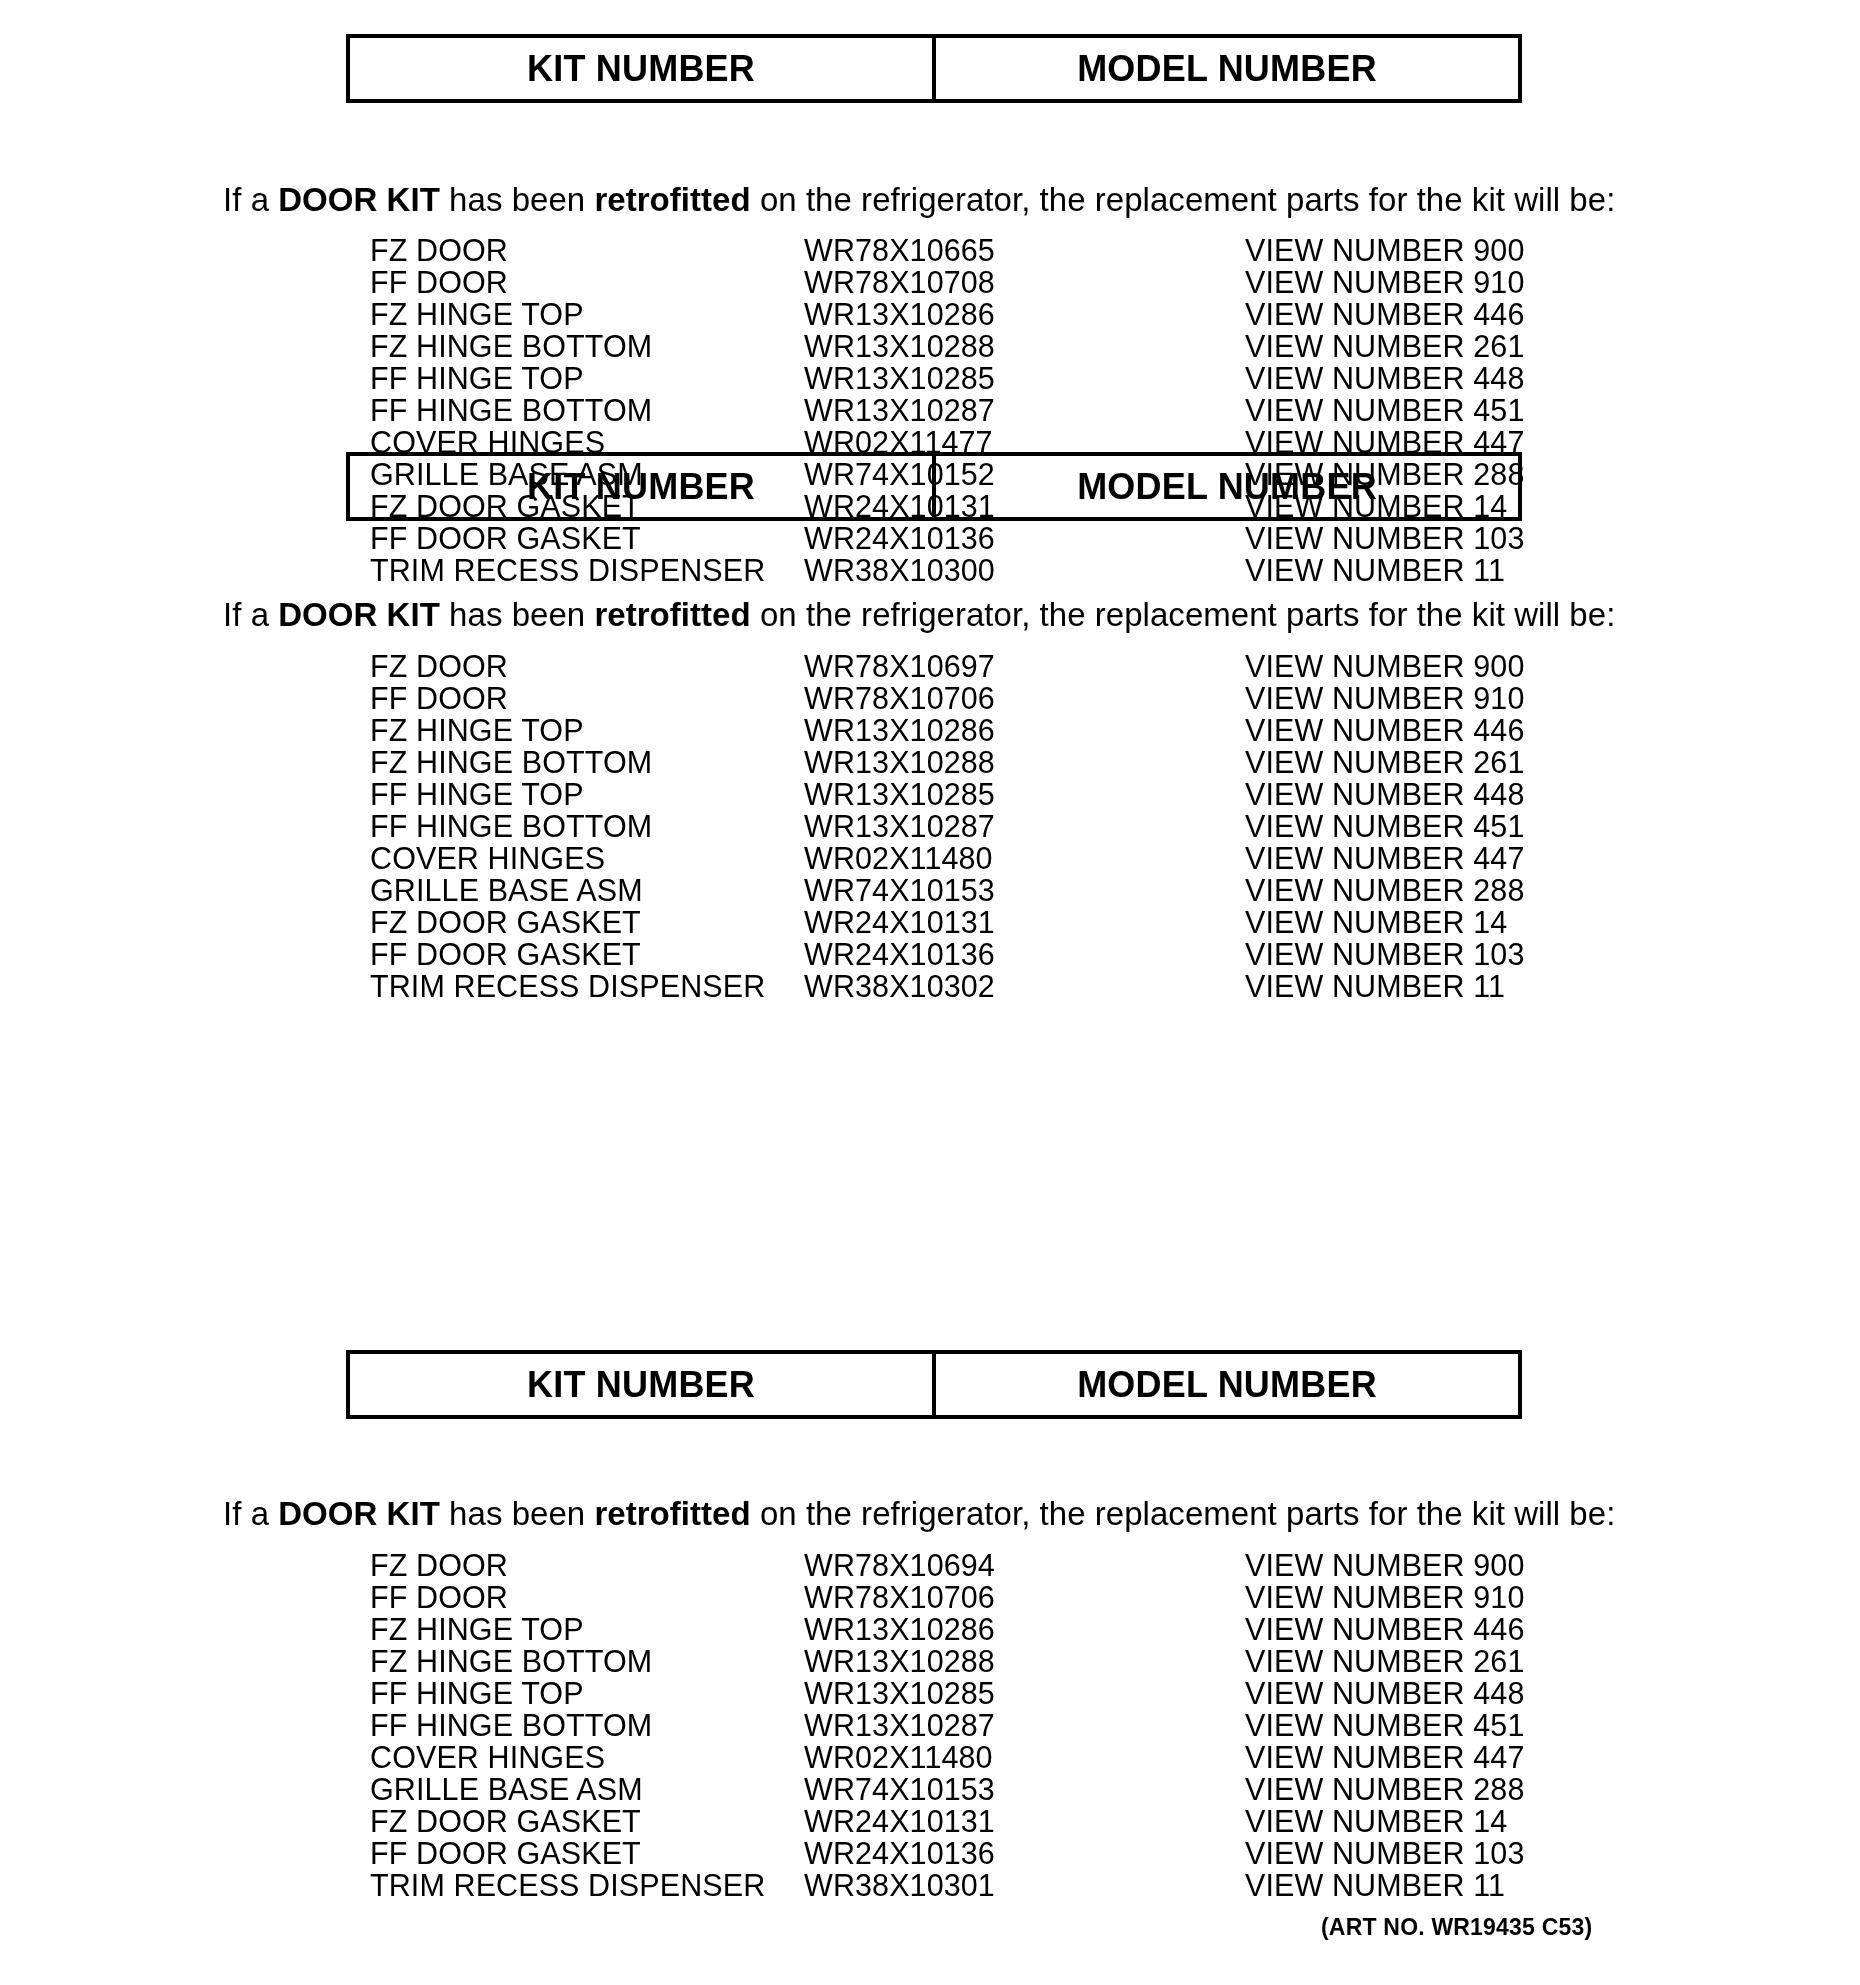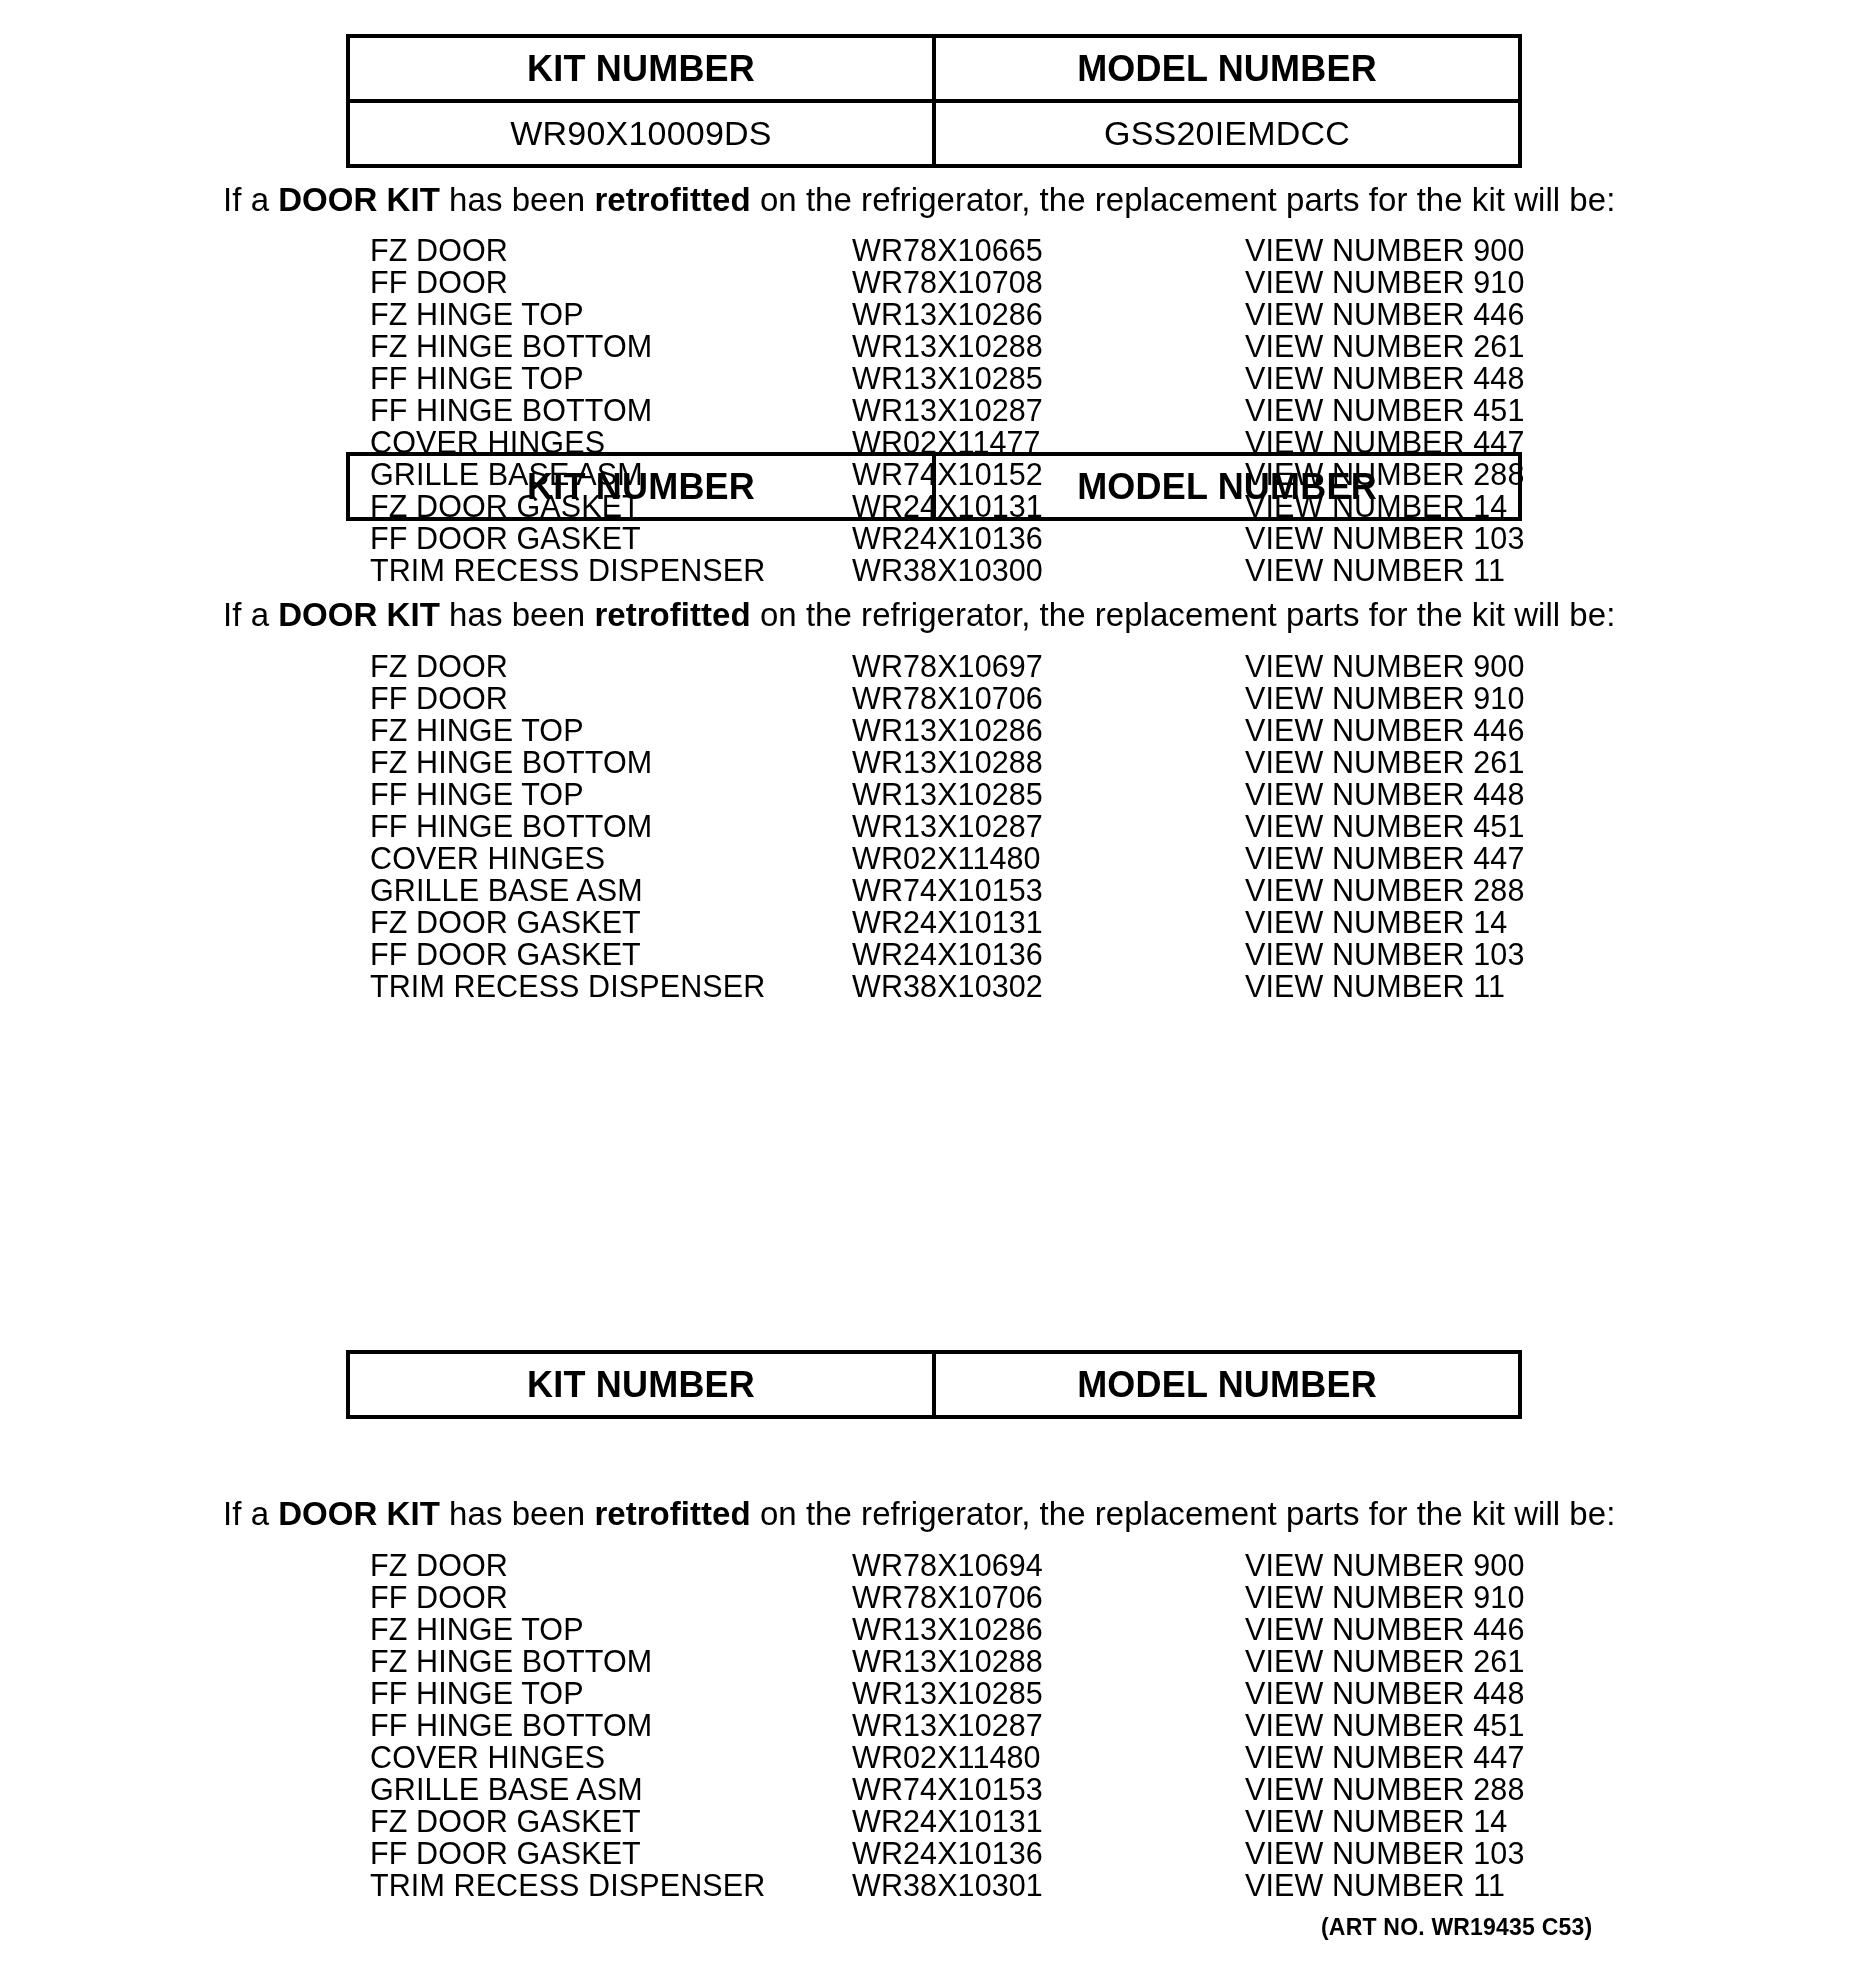--- a/index.html
+++ b/index.html
@@ -85,21 +85,21 @@
     white-space: nowrap;
   }
   .parts-row > span {
     position: absolute;
     top: 0;
     font-size: 30.5px;
     line-height: 32px;
     letter-spacing: 0.1px;
   }
   .c-name { left: 370px; }
-  .c-part { left: 852px; }
+  .c-part { left: 804px; }
   .c-view { left: 1245px; text-align: right; }
 
   
   .art-no {
     position: absolute;
     left: 1321px;
     top: 1914px;
     font-size: 23px;
     font-weight: bold;
     white-space: nowrap;
@@ -111,24 +111,20 @@
 
 <div class="page">
 
   <div id="blocks-root">
       <div class="kit-block" style="top: 0px;">
         <table class="kit-table" style="top: 34px;">
           <tbody>
             <tr>
               <td class="hdr-cell col-kit">KIT NUMBER</td>
               <td class="hdr-cell col-model">MODEL NUMBER</td>
-            </tr>
-            <tr>
-              <td class="val-cell col-kit">WR90X10009DS</td>
-              <td class="val-cell col-model">GSS20IEMDCC</td>
             </tr>
           </tbody>
         </table>
         <div class="intro" style="top: 183px;"><span>If a </span><b>DOOR KIT</b><span> has been </span><b>retrofitted</b><span> on the refrigerator, the replacement parts for the kit will be:</span></div>
         <div class="parts-list" style="top: 234px;">
           <div class="parts-row">
             <span class="c-name">FZ DOOR</span>
             <span class="c-part">WR78X10665</span>
             <span class="c-view">VIEW NUMBER 900</span>
           </div>

